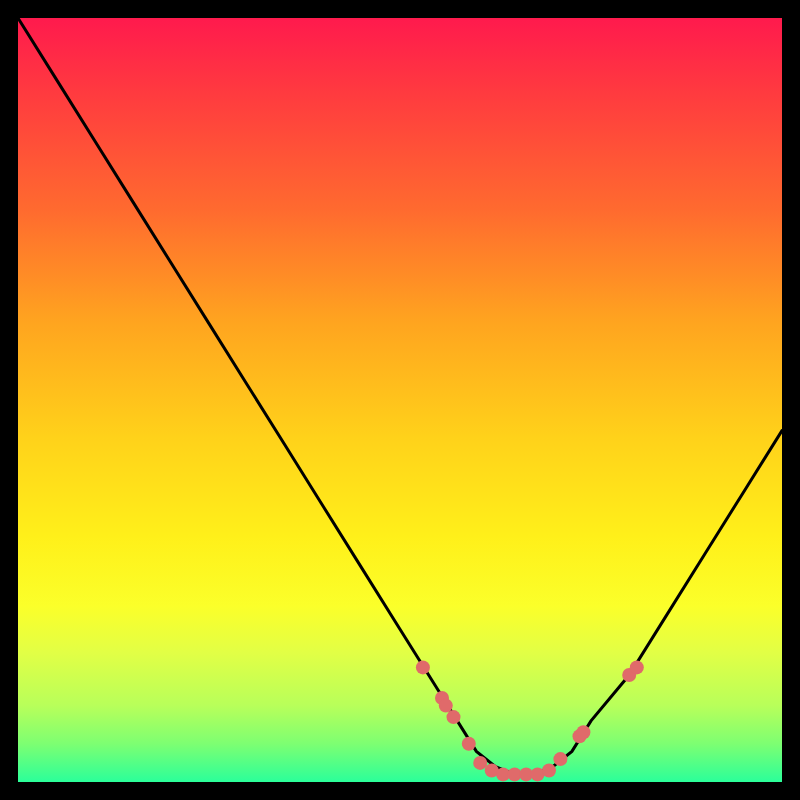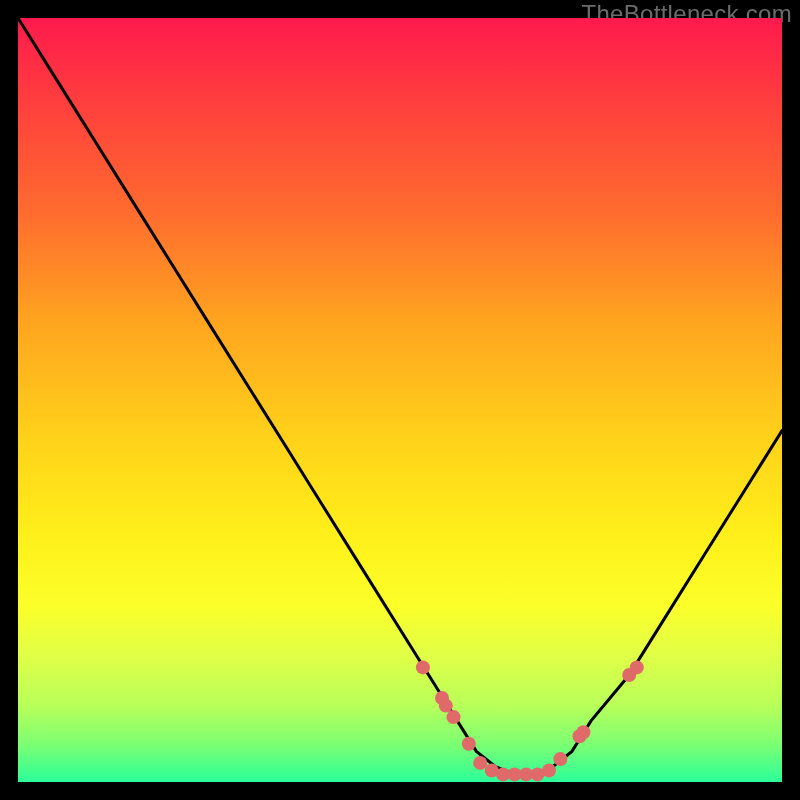--- a/index.html
+++ b/index.html
@@ -54,21 +54,20 @@
     top: 0;
     width: 764px;
     height: 764px;
     overflow: visible;
   }
 </style>
 </head>
 <body>
 
 <div class="frame">
-  <div class="watermark">TheBottleneck.com</div>
   <div class="plot">
     <svg class="curve" viewBox="0 0 764 764">
       <path id="curve-path" fill="none" stroke="#000" stroke-width="3" stroke-linecap="round" d="M0.0 0.0 L38.2 61.1 L76.4 122.2 L114.6 183.4 L152.8 244.5 L191.0 305.6 L229.2 366.7 L267.4 427.8 L305.6 489.0 L343.8 550.1 L382.0 611.2 L420.2 672.3 L439.3 702.9 L458.4 733.4 L477.5 748.7 L496.6 756.4 L515.7 756.4 L534.8 748.7 L553.9 733.4 L573.0 702.9 L611.2 657.0 L649.4 595.9 L687.6 534.8 L725.8 473.7 L764.0 412.6"></path>
       <g id="markers">
           <circle cx="404.9" cy="649.4" r="7" fill="#e06a6a"></circle>
           <circle cx="424.0" cy="680.0" r="7" fill="#e06a6a"></circle>
           <circle cx="427.8" cy="687.6" r="7" fill="#e06a6a"></circle>
           <circle cx="435.5" cy="699.1" r="7" fill="#e06a6a"></circle>
           <circle cx="450.8" cy="725.8" r="7" fill="#e06a6a"></circle>
           <circle cx="462.2" cy="744.9" r="7" fill="#e06a6a"></circle>

